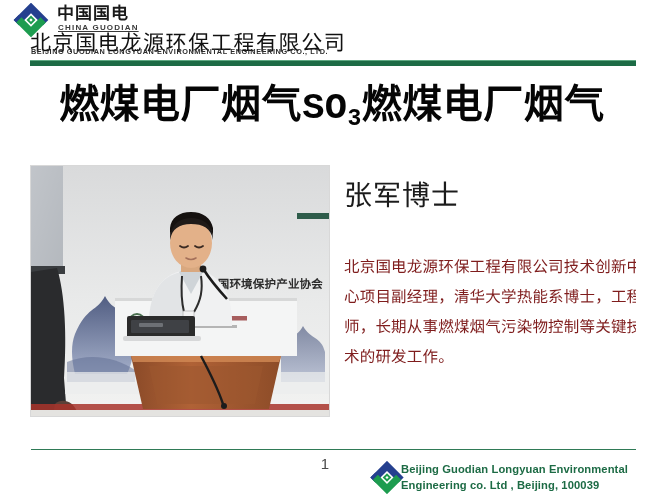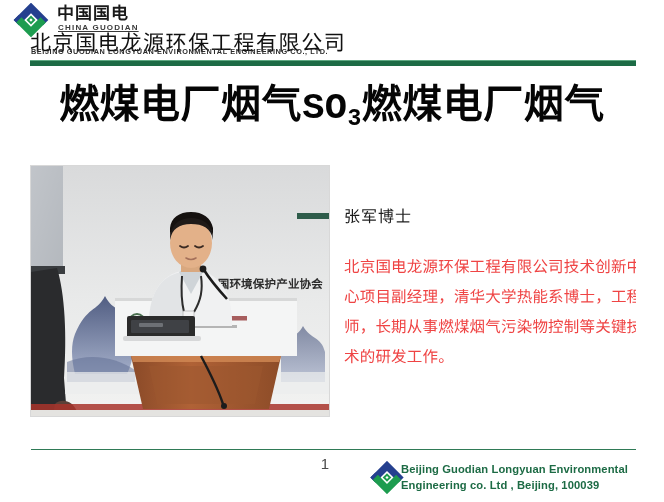--- a/index.html
+++ b/index.html
@@ -129,34 +129,33 @@
     overflow: hidden;
     box-shadow: 0 0 0 1px #d8d8d8;
   }
   .photo svg { display: block; }
 
   
   .speaker-name {
     position: absolute;
     left: 344px;
     top: 181px;
-    font-size: 16px;
+    font-size: 28px;
     color: #1b1b1b;
     letter-spacing: 1px;
     line-height: 30px;
     white-space: nowrap;
-    margin-top: 21px;
   }
   .speaker-bio {
     position: absolute;
     left: 344px;
     top: 252px;
     width: 300px;
     font-size: 15.5px;
-    color: #ef4444;
+    color: #7f1d1d;
     line-height: 30px;
     text-align: left;
     letter-spacing: 0.2px;
   }
 
   
   .footer-rule {
     position: absolute;
     left: 31px;
     top: 449px;

